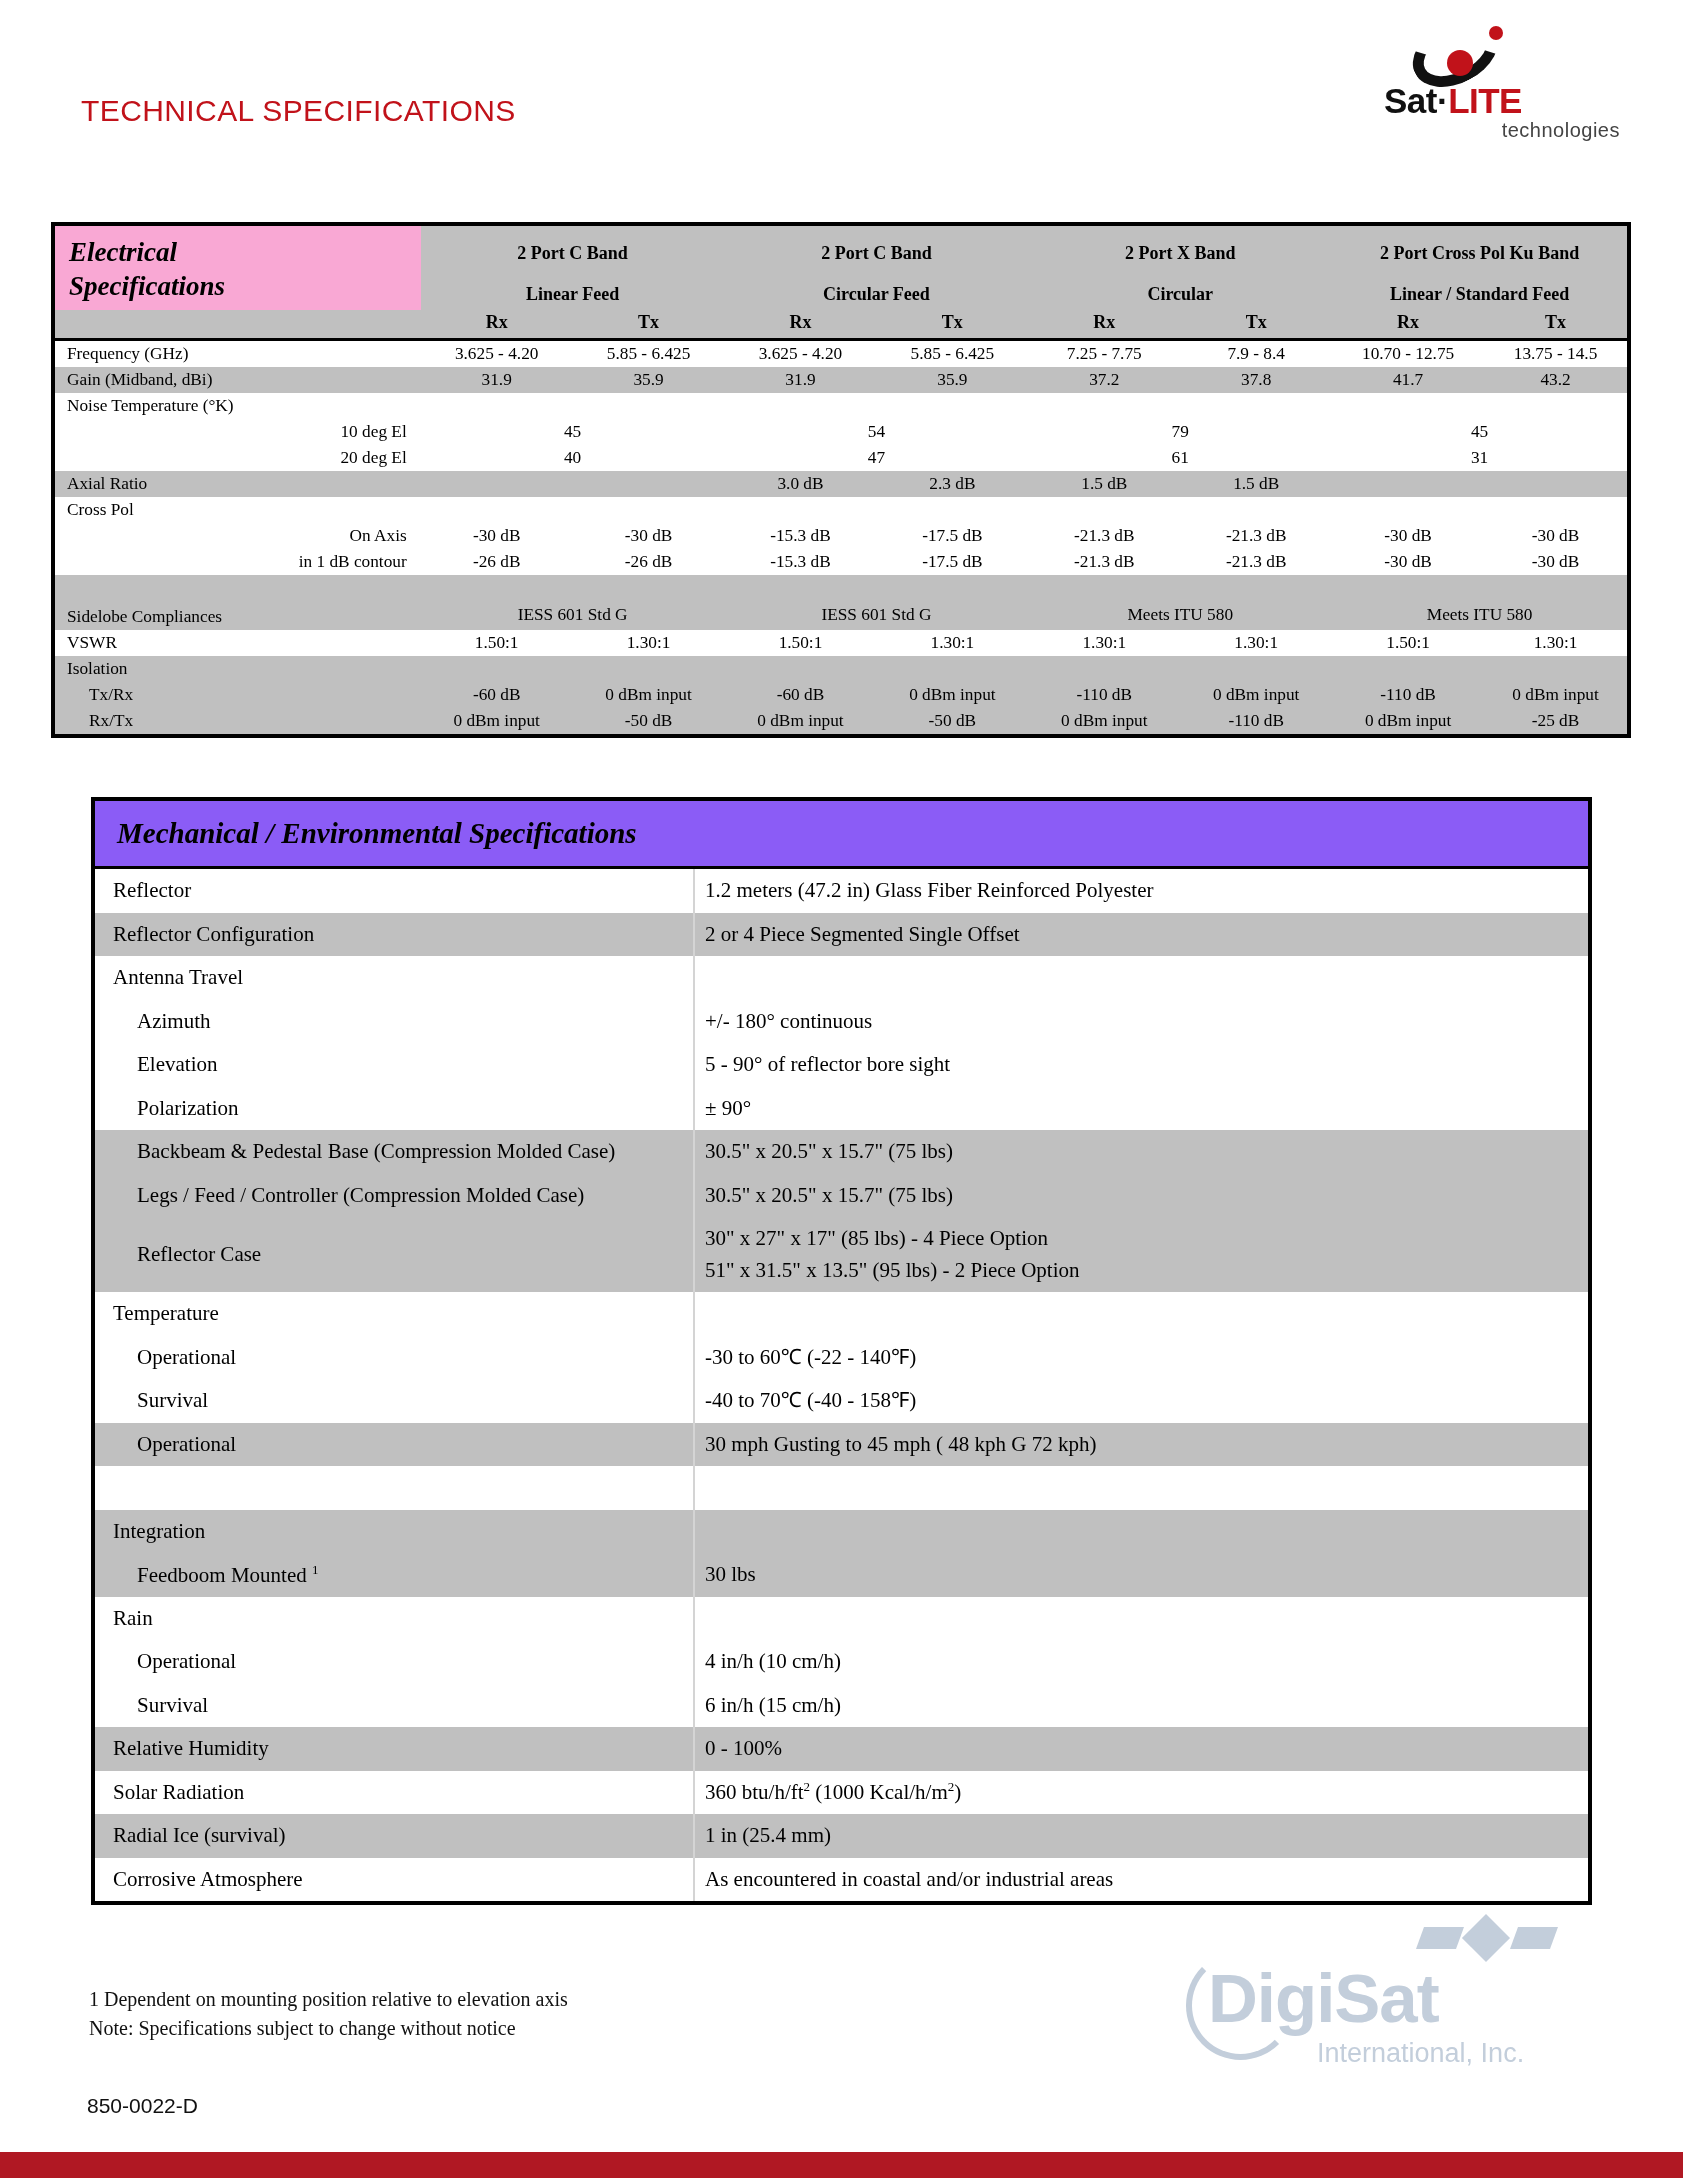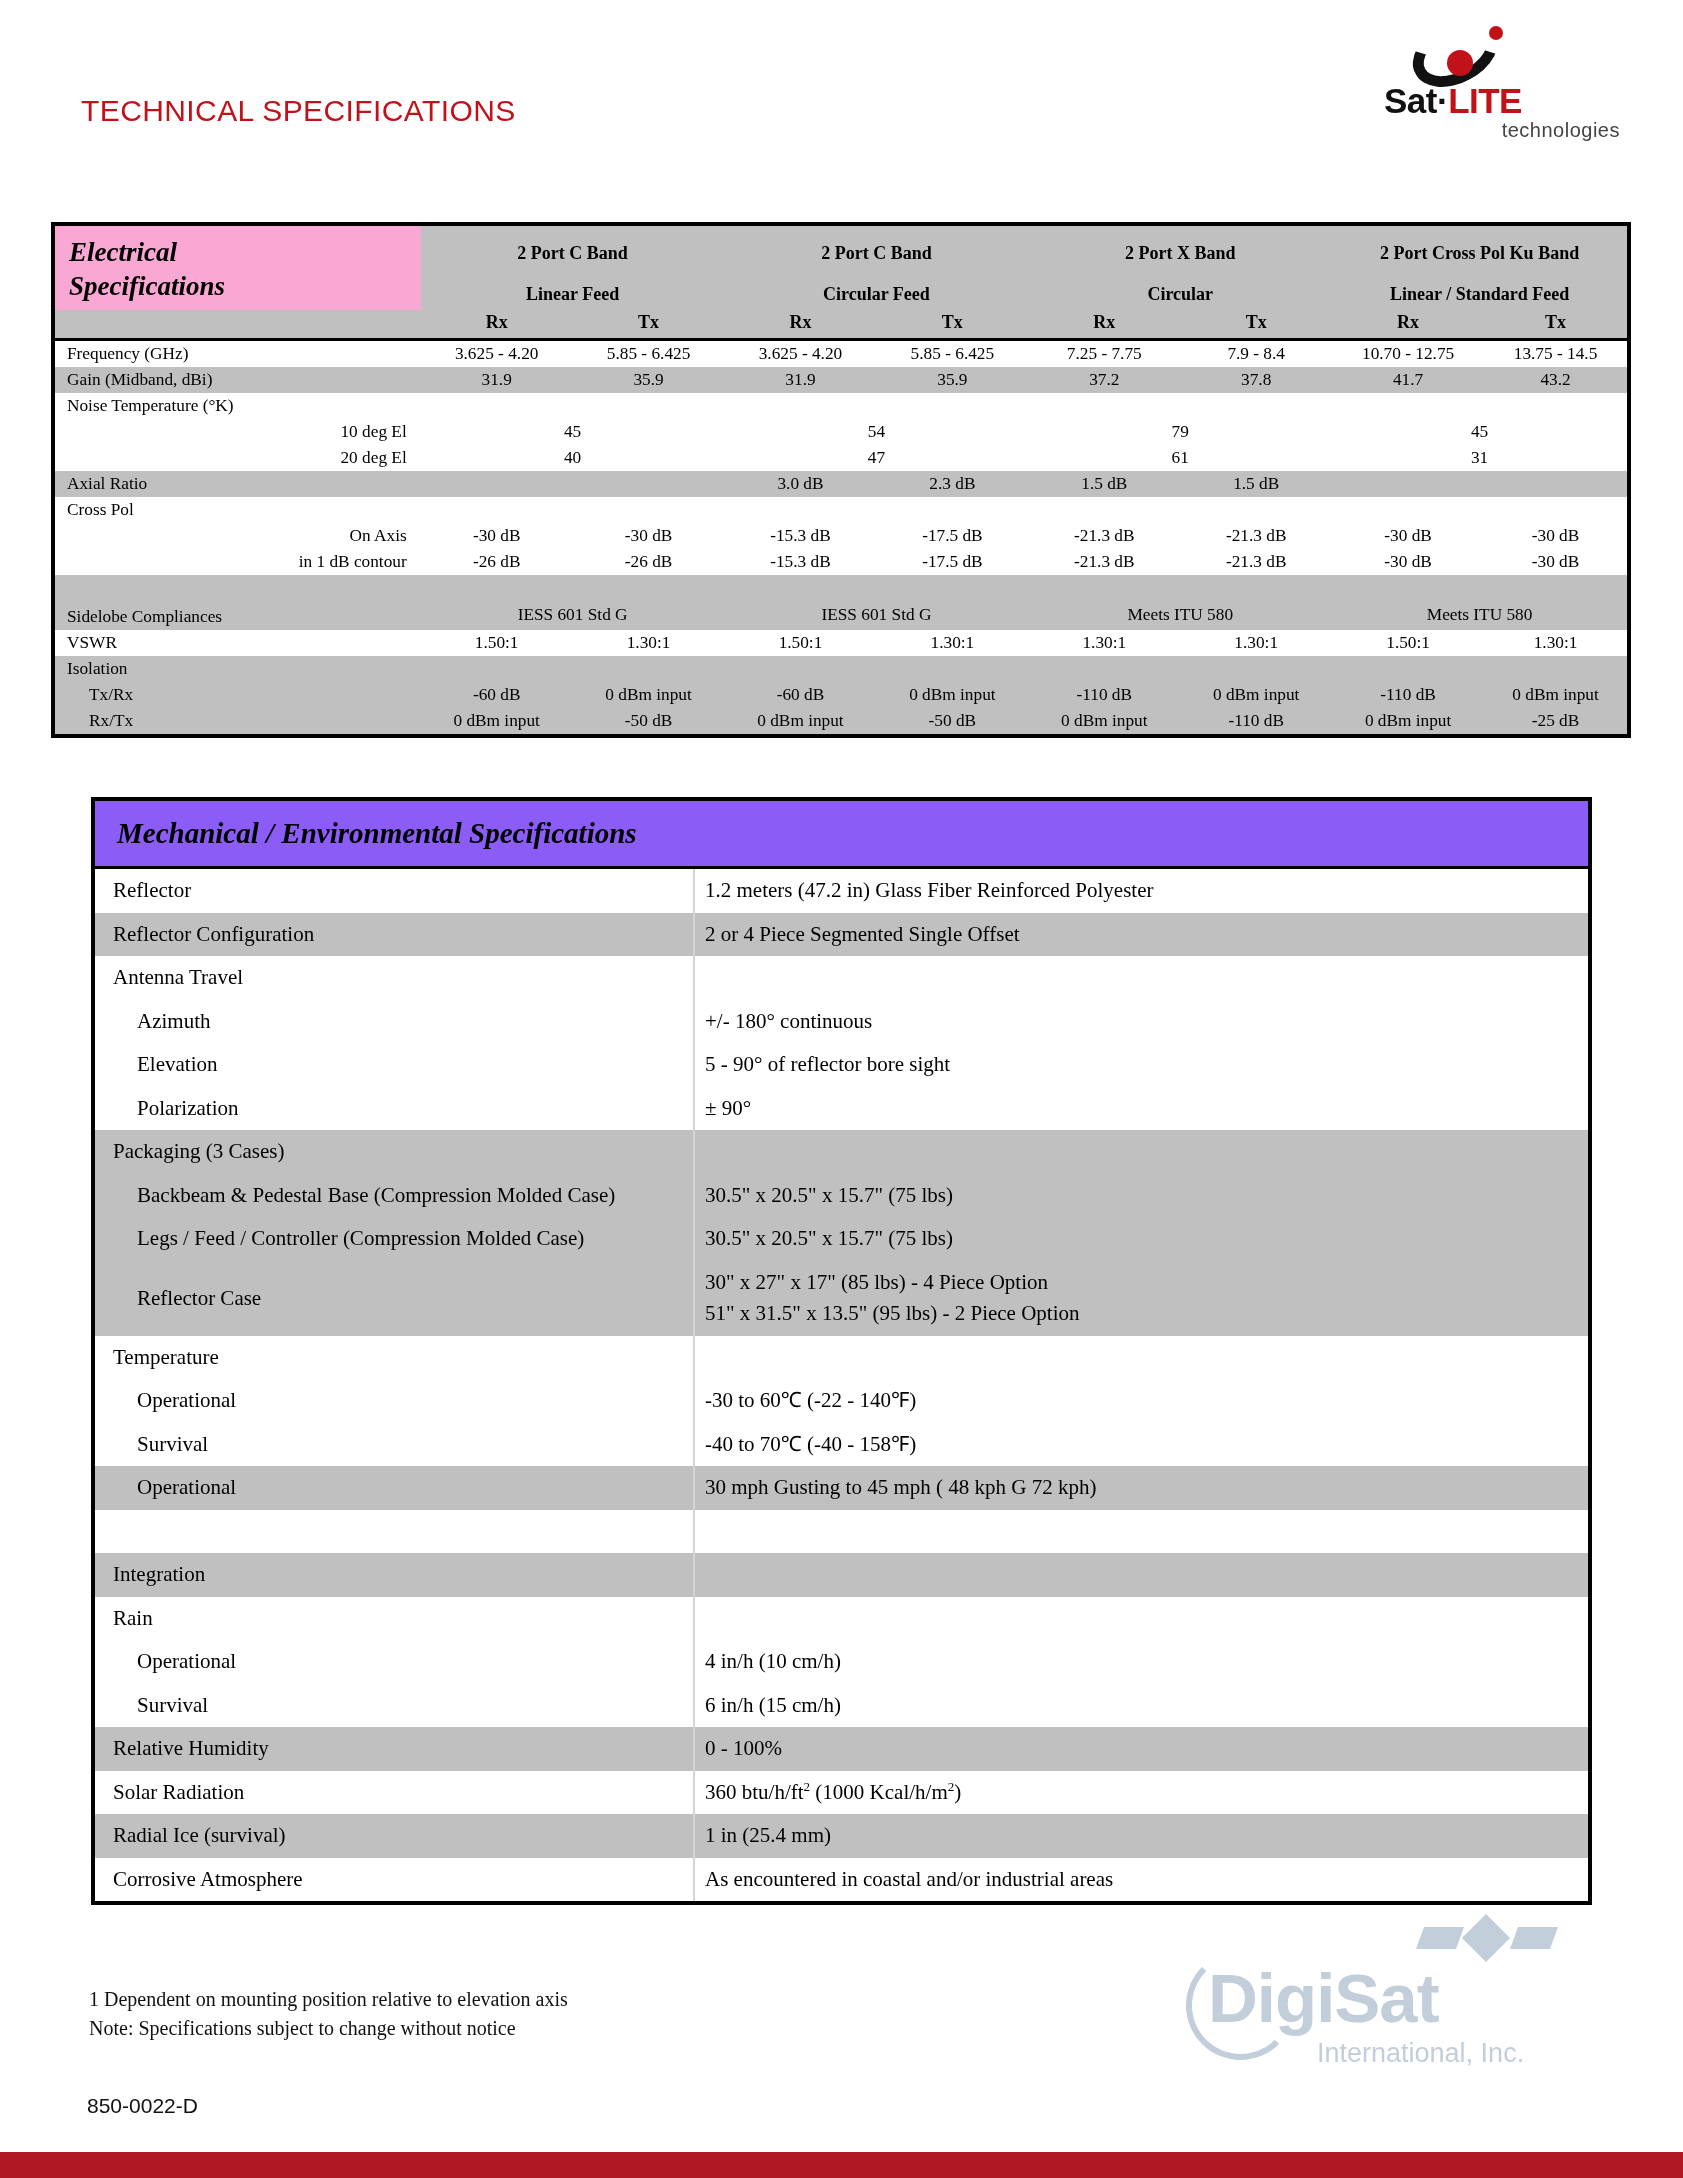--- a/index.html
+++ b/index.html
@@ -470,24 +470,20 @@
         </tr>
         <tr class="plain">
           <td class="m-lbl ind1">Elevation</td>
           <td class="m-val">5 - 90° of reflector bore sight</td>
         </tr>
         <tr class="plain">
           <td class="m-lbl ind1">Polarization</td>
           <td class="m-val">± 90°</td>
         </tr>
         <tr class="shade">
-          <td class="m-lbl">Packaging (3 Cases)</td>
-          <td class="m-val">&nbsp;</td>
-        </tr>
-        <tr class="shade">
           <td class="m-lbl ind1">Backbeam &amp; Pedestal Base (Compression Molded Case)</td>
           <td class="m-val">30.5" x 20.5" x 15.7" (75 lbs)</td>
         </tr>
         <tr class="shade">
           <td class="m-lbl ind1">Legs / Feed / Controller (Compression Molded Case)</td>
           <td class="m-val">30.5" x 20.5" x 15.7" (75 lbs)</td>
         </tr>
         <tr class="shade">
           <td class="m-lbl ind1">Reflector Case</td>
           <td class="m-val">30" x 27" x 17" (85 lbs) - 4 Piece Option
@@ -509,20 +505,24 @@
           <td class="m-lbl ind1">Operational</td>
           <td class="m-val">30 mph Gusting to 45 mph ( 48 kph G 72 kph)</td>
         </tr>
         <tr class="plain">
           <td class="m-lbl">&nbsp;</td>
           <td class="m-val">&nbsp;</td>
         </tr>
         <tr class="shade">
           <td class="m-lbl">Integration</td>
           <td class="m-val">&nbsp;</td>
+        </tr>
+        <tr class="shade">
+          <td class="m-lbl ind1">Feedboom Mounted <sup>1</sup></td>
+          <td class="m-val">30 lbs</td>
         </tr>
         <tr class="plain">
           <td class="m-lbl">Rain</td>
           <td class="m-val">&nbsp;</td>
         </tr>
         <tr class="plain">
           <td class="m-lbl ind1">Operational</td>
           <td class="m-val">4 in/h (10 cm/h)</td>
         </tr>
         <tr class="plain">

